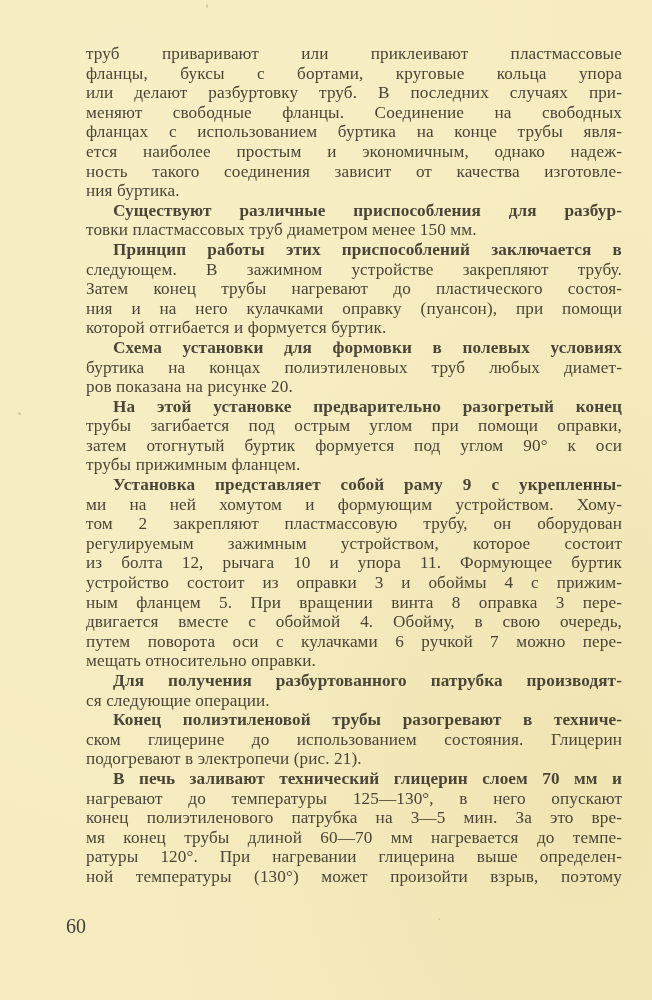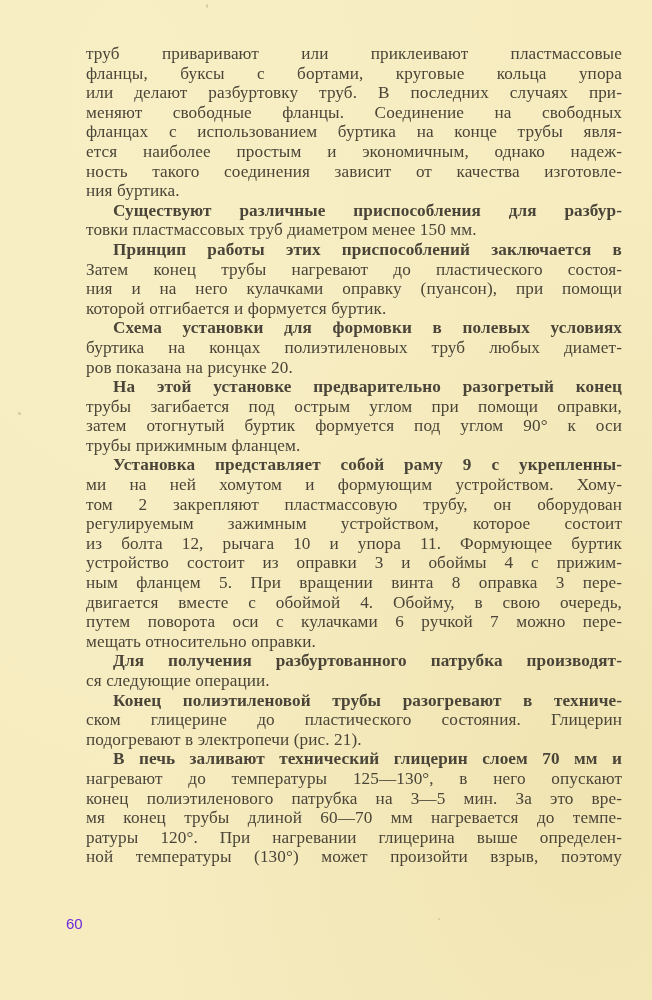--- a/index.html
+++ b/index.html
@@ -39,23 +39,23 @@
       text-align-last: left;
     }
     .line.indent {
       padding-left: 27px;
       font-weight: bold;
     }
     .folio {
       position: absolute;
       left: 66px;
       top: 915px;
-      font-size: 15px;
-      color: #6d28d9;
-      font-family: Liberation Sans, sans-serif;
+      font-size: 20px;
+      color: #404040;
+      font-family: Liberation Serif, serif;
     }
     .speck {
       position: absolute;
       background: rgba(120,100,60,0.25);
       border-radius: 50%;
     }
   </style>
 </head>
 <body>
 
@@ -64,20 +64,21 @@
   <span class="line">фланцы, буксы с бортами, круговые кольца упора</span>
   <span class="line">или делают разбуртовку труб. В последних случаях при-</span>
   <span class="line">меняют свободные фланцы. Соединение на свободных</span>
   <span class="line">фланцах с использованием буртика на конце трубы явля-</span>
   <span class="line">ется наиболее простым и экономичным, однако надеж-</span>
   <span class="line">ность такого соединения зависит от качества изготовле-</span>
   <span class="line last">ния буртика.</span>
   <span class="line indent">Существуют различные приспособления для разбур-</span>
   <span class="line last">товки пластмассовых труб диаметром менее 150 мм.</span>
   <span class="line indent">Принцип работы этих приспособлений заключается в</span>
+  <span class="line">следующем. В зажимном устройстве закрепляют трубу.</span>
   <span class="line">Затем конец трубы нагревают до пластического состоя-</span>
   <span class="line">ния и на него кулачками оправку (пуансон), при помощи</span>
   <span class="line last">которой отгибается и формуется буртик.</span>
   <span class="line indent">Схема установки для формовки в полевых условиях</span>
   <span class="line">буртика на концах полиэтиленовых труб любых диамет-</span>
   <span class="line last">ров показана на рисунке 20.</span>
   <span class="line indent">На этой установке предварительно разогретый конец</span>
   <span class="line">трубы загибается под острым углом при помощи оправки,</span>
   <span class="line">затем отогнутый буртик формуется под углом 90° к оси</span>
   <span class="line last">трубы прижимным фланцем.</span>
@@ -87,21 +88,21 @@
   <span class="line">регулируемым зажимным устройством, которое состоит</span>
   <span class="line">из болта 12, рычага 10 и упора 11. Формующее буртик</span>
   <span class="line">устройство состоит из оправки 3 и обоймы 4 с прижим-</span>
   <span class="line">ным фланцем 5. При вращении винта 8 оправка 3 пере-</span>
   <span class="line">двигается вместе с обоймой 4. Обойму, в свою очередь,</span>
   <span class="line">путем поворота оси с кулачками 6 ручкой 7 можно пере-</span>
   <span class="line last">мещать относительно оправки.</span>
   <span class="line indent">Для получения разбуртованного патрубка производят-</span>
   <span class="line last">ся следующие операции.</span>
   <span class="line indent">Конец полиэтиленовой трубы разогревают в техниче-</span>
-  <span class="line">ском глицерине до пластического состояния. Глицерин</span>
+  <span class="line">ском глицерине до использованием состояния. Глицерин</span>
   <span class="line last">подогревают в электропечи (рис. 21).</span>
   <span class="line indent">В печь заливают технический глицерин слоем 70 мм и</span>
   <span class="line">нагревают до температуры 125—130°, в него опускают</span>
   <span class="line">конец полиэтиленового патрубка на 3—5 мин. За это вре-</span>
   <span class="line">мя конец трубы длиной 60—70 мм нагревается до темпе-</span>
   <span class="line">ратуры 120°. При нагревании глицерина выше определен-</span>
   <span class="line">ной температуры (130°) может произойти взрыв, поэтому</span>
 </div>
 
 <div class="folio">60</div>

